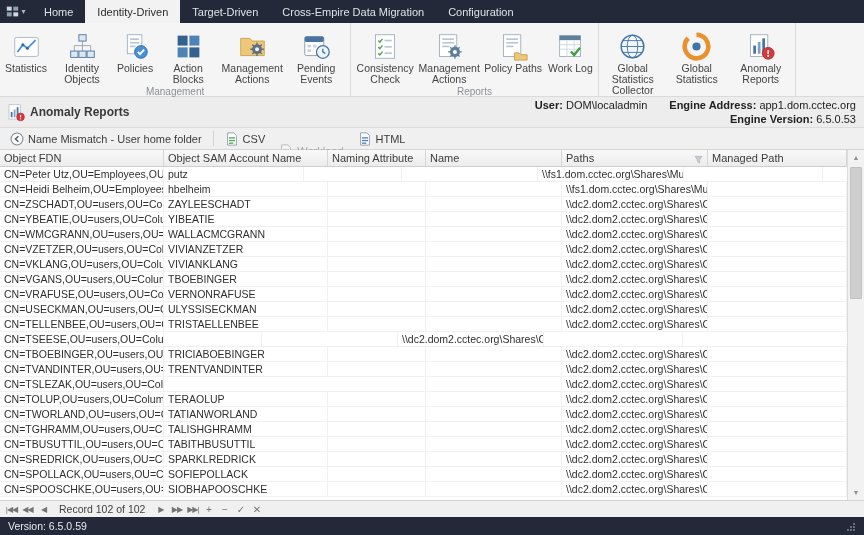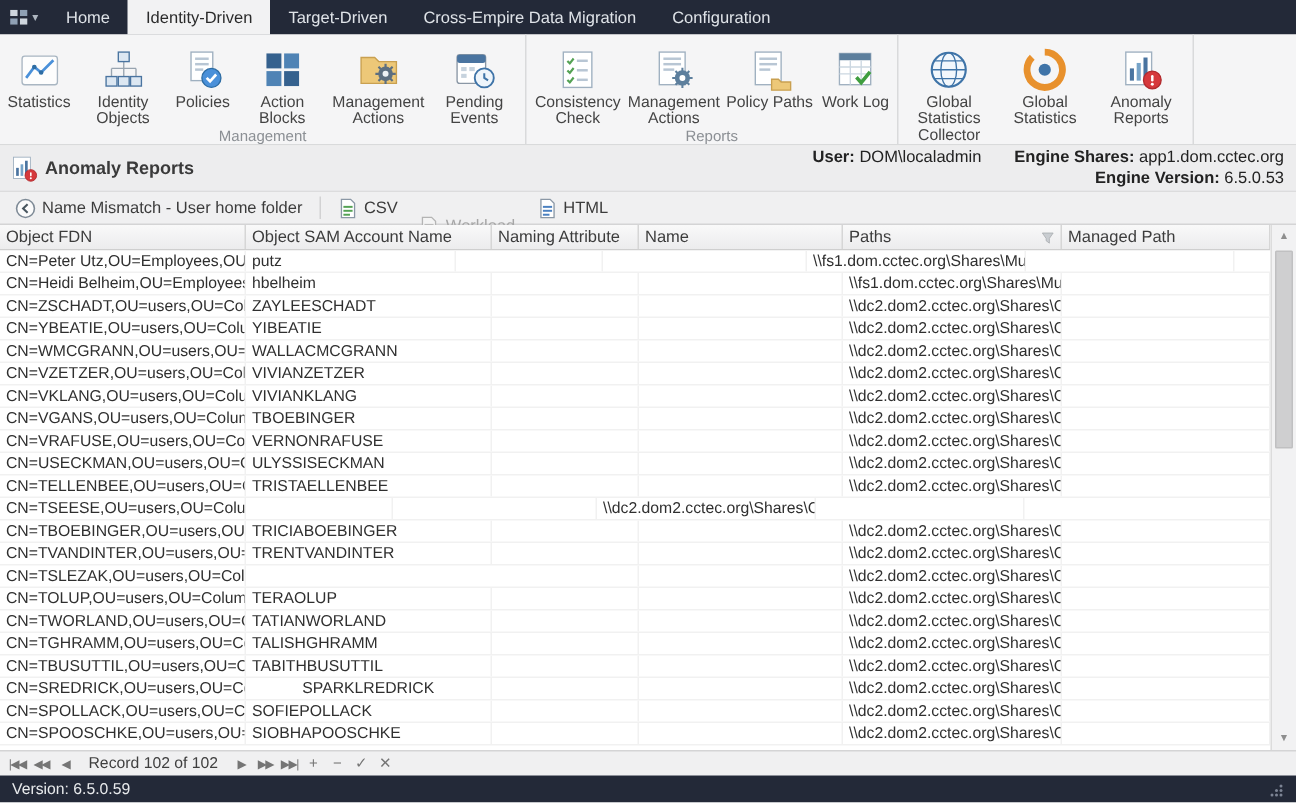--- a/index.html
+++ b/index.html
@@ -250,21 +250,21 @@
             <rect x="18" y="7" width="3" height="17" fill="#4a74a0"></rect>
             <circle cx="24.5" cy="23.5" r="6.5" fill="#d6393c" stroke="#b22b2e"></circle>
             <rect x="23.6" y="19.8" width="1.8" height="4.8" rx="0.9" fill="#fff"></rect>
             <circle cx="24.5" cy="26.6" r="1.1" fill="#fff"></circle>
           </svg></span>
       <span class="hb-title">Anomaly Reports</span>
     </div>
     <div class="hb-info">
       <div class="hb-row">
         <span><span class="hb-label">User:</span> <span>DOM\localadmin</span></span>
-        <span><span class="hb-label">Engine Shares:</span> <span>app1.dom.cctec.org</span></span>
+        <span><span class="hb-label">Engine Address:</span> <span>app1.dom.cctec.org</span></span>
       </div>
       <div class="hb-row">
         <span><span class="hb-label">Engine Version:</span> <span>6.5.0.53</span></span>
       </div>
     </div>
   </div>
 
   <div class="toolbar">
     <div class="tbtn">
       <span class="icon"><svg viewBox="0 0 16 16">
@@ -478,21 +478,21 @@
           <div class="trow">
             <div class="tcell" style="width: 164px;">CN=TBUSUTTIL,OU=users,OU=Col...</div>
             <div class="tcell" style="width: 164px;">TABITHBUSUTTIL</div>
             <div class="tcell" style="width: 98px;"></div>
             <div class="tcell" style="width: 136px;"></div>
             <div class="tcell" style="width: 146px;">\\dc2.dom2.cctec.org\Shares\Colu...</div>
             <div class="tcell" style="width: 139px;"></div>
           </div>
           <div class="trow">
             <div class="tcell" style="width: 164px;">CN=SREDRICK,OU=users,OU=Col...</div>
-            <div class="tcell" style="width: 164px; text-align: center;">SPARKLREDRICK</div>
+            <div class="tcell" style="width: 164px;">SPARKLREDRICK</div>
             <div class="tcell" style="width: 98px;"></div>
             <div class="tcell" style="width: 136px;"></div>
             <div class="tcell" style="width: 146px;">\\dc2.dom2.cctec.org\Shares\Colu...</div>
             <div class="tcell" style="width: 139px;"></div>
           </div>
           <div class="trow">
             <div class="tcell" style="width: 164px;">CN=SPOLLACK,OU=users,OU=Col...</div>
             <div class="tcell" style="width: 164px;">SOFIEPOLLACK</div>
             <div class="tcell" style="width: 98px;"></div>
             <div class="tcell" style="width: 136px;"></div>

